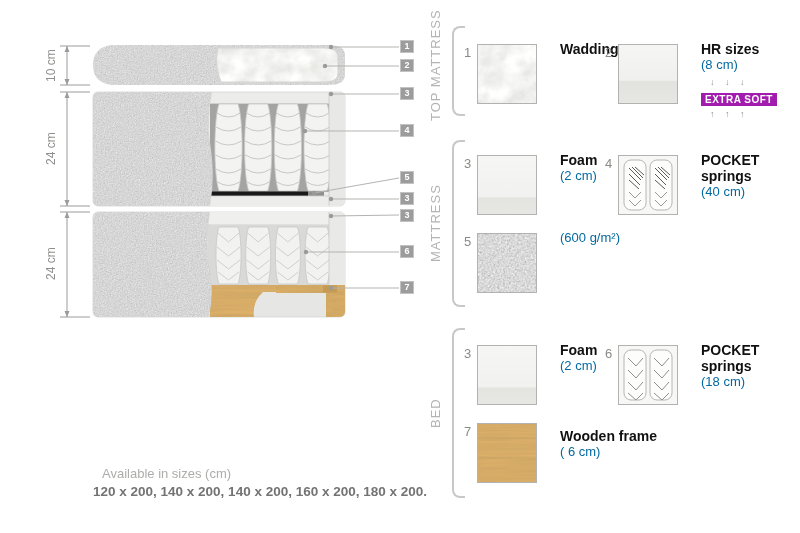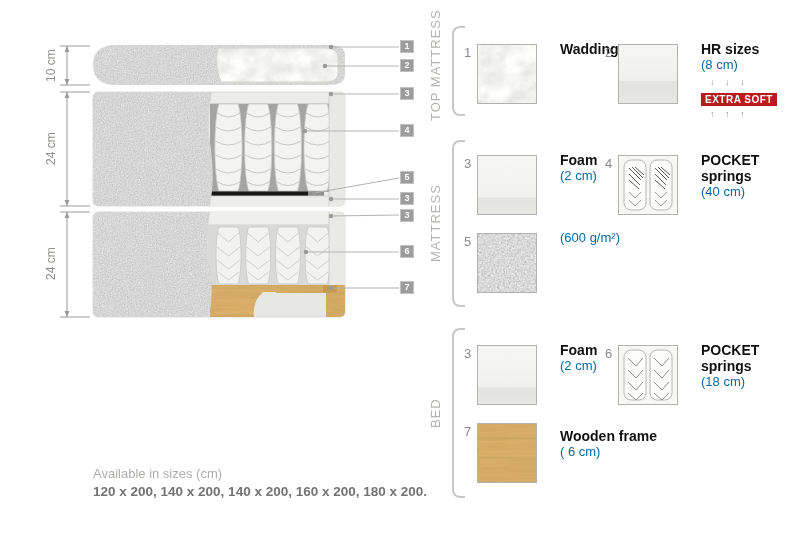--- a/index.html
+++ b/index.html
@@ -31,25 +31,25 @@
               border:1px solid #b2b2b0;box-sizing:border-box;background:#fafaf8;overflow:hidden;}
   .leg-swatch.foam{background:linear-gradient(to bottom,#f5f5f3 0%,#f0f0ee 61%,#e2e2de 62%,#e6e6e2 100%);}
   .leg-swatch.foam2{background:linear-gradient(to bottom,#f6f6f4 0%,#f1f1ef 71%,#e3e3df 72%,#e7e7e3 100%);}
   .leg-label{position:absolute;left:96px;top:-3px;width:78px;}
   .leg-label.wide{width:150px;margin-top:8px;}
   .nm{font-weight:bold;font-size:14px;line-height:16px;color:#111;}
   .dt{font-size:13px;line-height:16px;color:#0369a1;white-space:nowrap;}
   .arr{font-size:9px;color:#8e8e8c;letter-spacing:4px;margin-left:9px;line-height:10px;}
   .arr.down{margin-top:4px;margin-bottom:2px;}
   .arr.up{margin-top:2px;}
-  .badge{display:inline-block;background:#b91c1c;color:#fff;font-size:10px;font-weight:bold;
+  .badge{display:inline-block;background:#a21caf;color:#fff;font-size:10px;font-weight:bold;
          padding:1px 4px;letter-spacing:.5px;}
 
   
-  .sizes-caption{position:absolute;left:93px;top:466px;color:#adadab;font-size:13px;}
+  .sizes-caption{position:absolute;left:102px;top:466px;color:#adadab;font-size:13px;}
   .sizes-list{position:absolute;left:93px;top:484px;color:#737373;font-size:13.5px;font-weight:bold;}
 </style>
 </head>
 <body>
 
 <div class="stage">
 
   <svg class="diagram-svg" width="430" height="330" viewBox="0 0 430 330">
     <defs>
       <filter id="fab" x="-5%" y="-5%" width="110%" height="110%">

